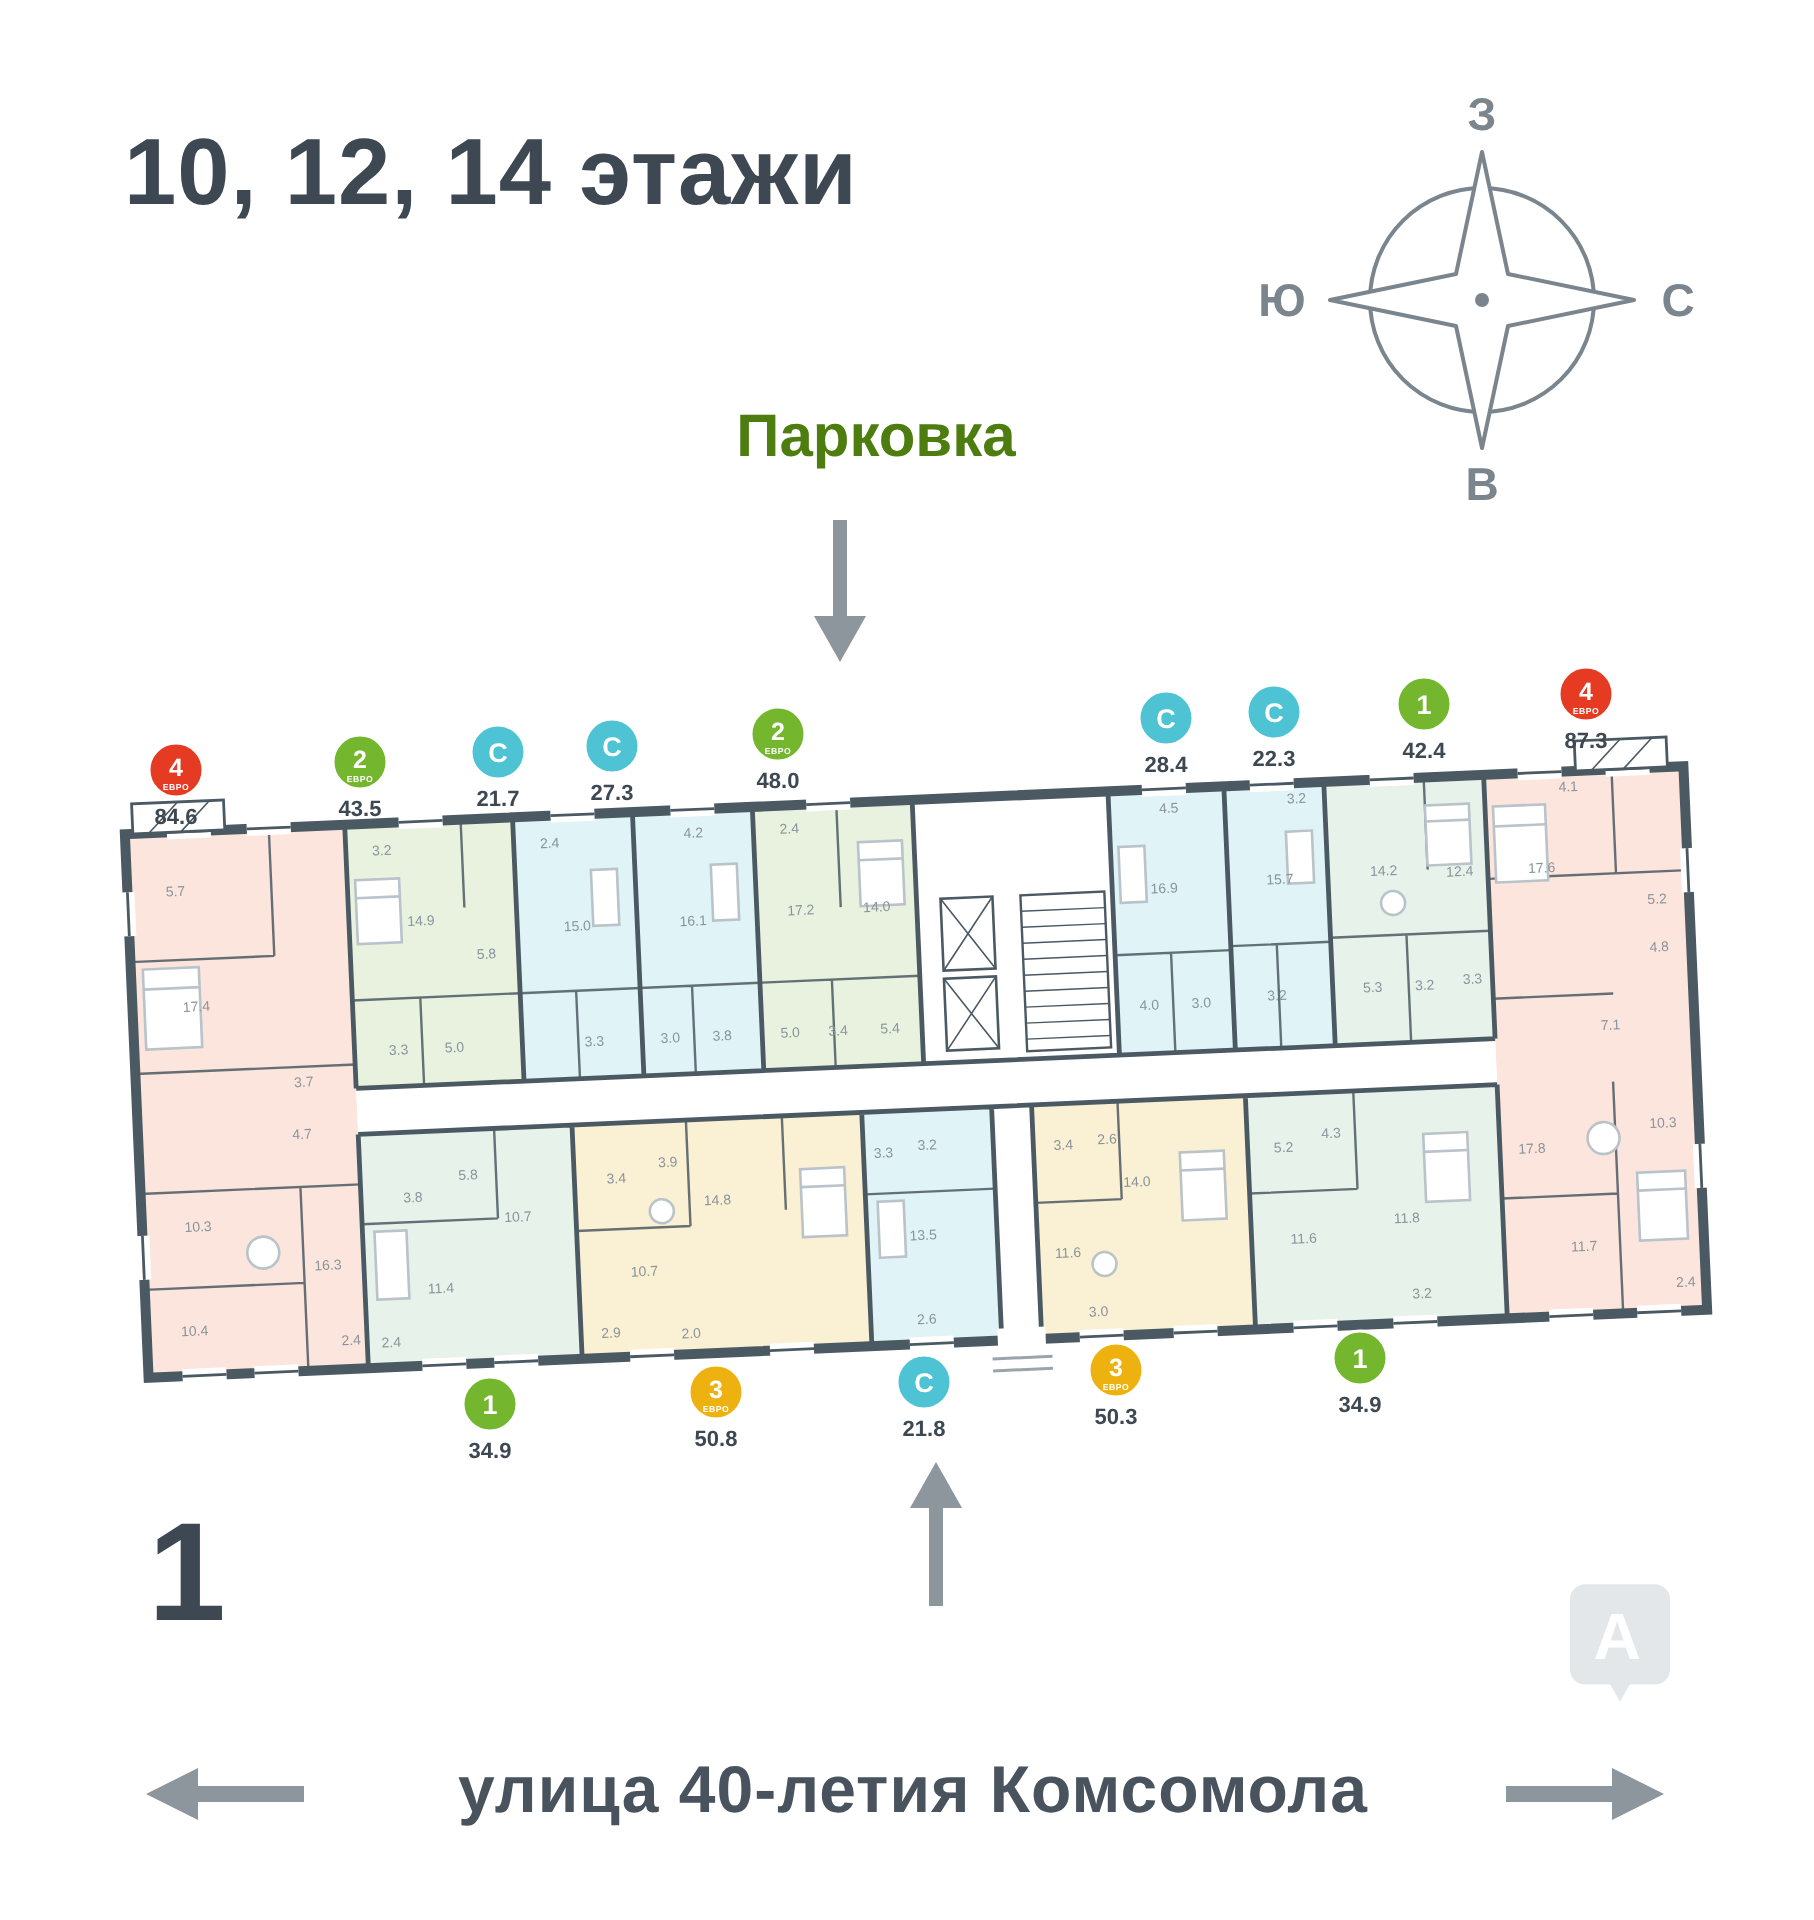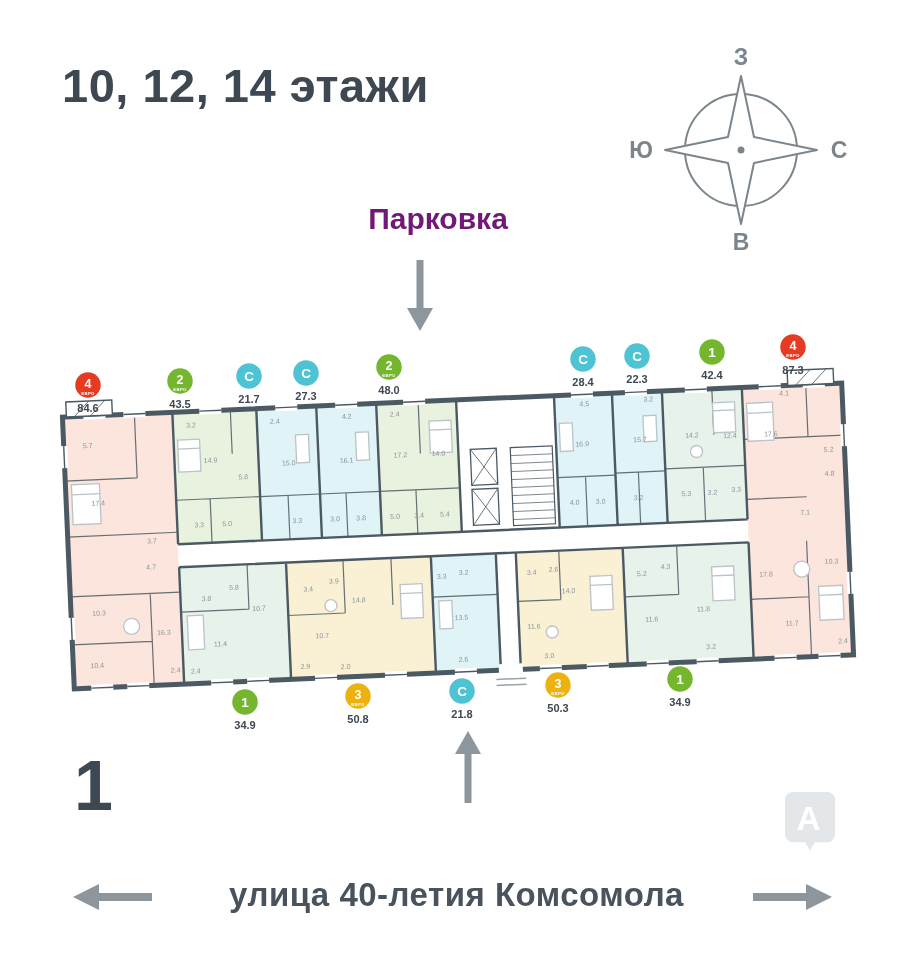--- a/index.html
+++ b/index.html
@@ -3,21 +3,21 @@
 <meta charset="utf-8">
 <style>
   *{margin:0;padding:0;box-sizing:border-box}
   html,body{width:907px;height:960px;background:#fff;overflow:hidden;
     font-family:"Liberation Sans","DejaVu Sans",sans-serif}
   .page{position:relative;width:907px;height:932px;background:#fff}
   #plan-svg{position:absolute;left:0;top:0}
   .title{position:absolute;left:62px;top:58px;font-size:47px;font-weight:bold;
     color:#3d4852;letter-spacing:.5px}
   .parking-label{position:absolute;left:285px;top:202px;width:306px;text-align:center;
-    font-size:30px;font-weight:bold;color:#701a75}
+    font-size:30px;font-weight:bold;color:#4d7c0f}
   .big-num{position:absolute;left:74px;top:746px;font-size:70px;font-weight:bold;color:#3d4852}
   .street{position:absolute;left:3px;top:876px;width:100%;text-align:center;
     font-size:33px;font-weight:bold;color:#48535d;letter-spacing:.5px}
   .watermark{position:absolute;right:70px;top:790px;display:flex;align-items:center;gap:10px;
     color:#e4e7ea;font-size:62px;font-weight:bold;letter-spacing:3px;user-select:none}
 </style>
 </head>
 <body>
 
 <div class="page">

